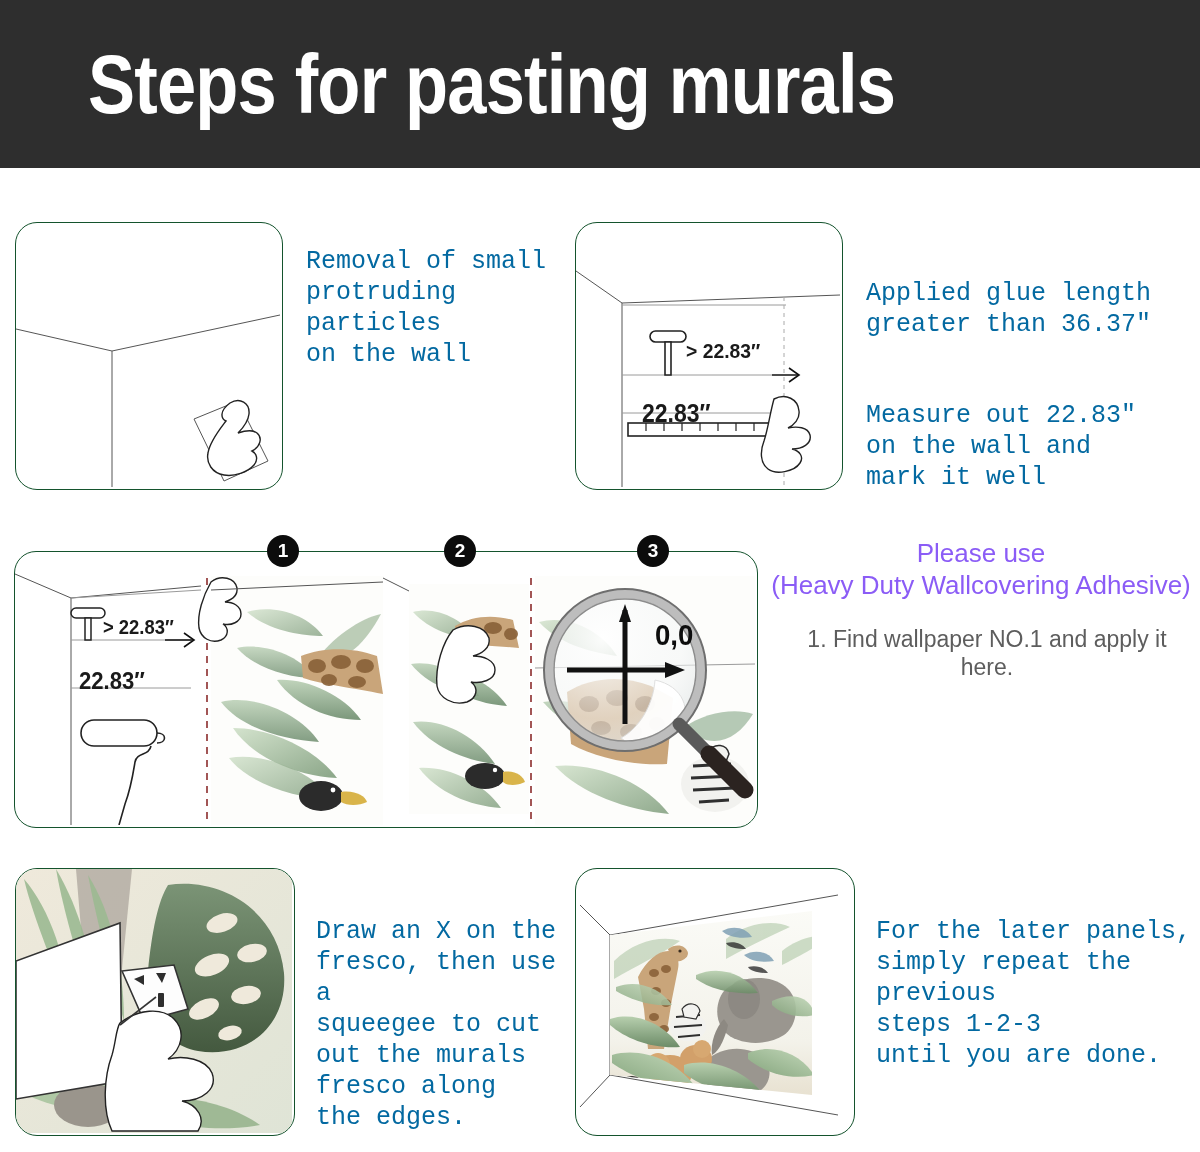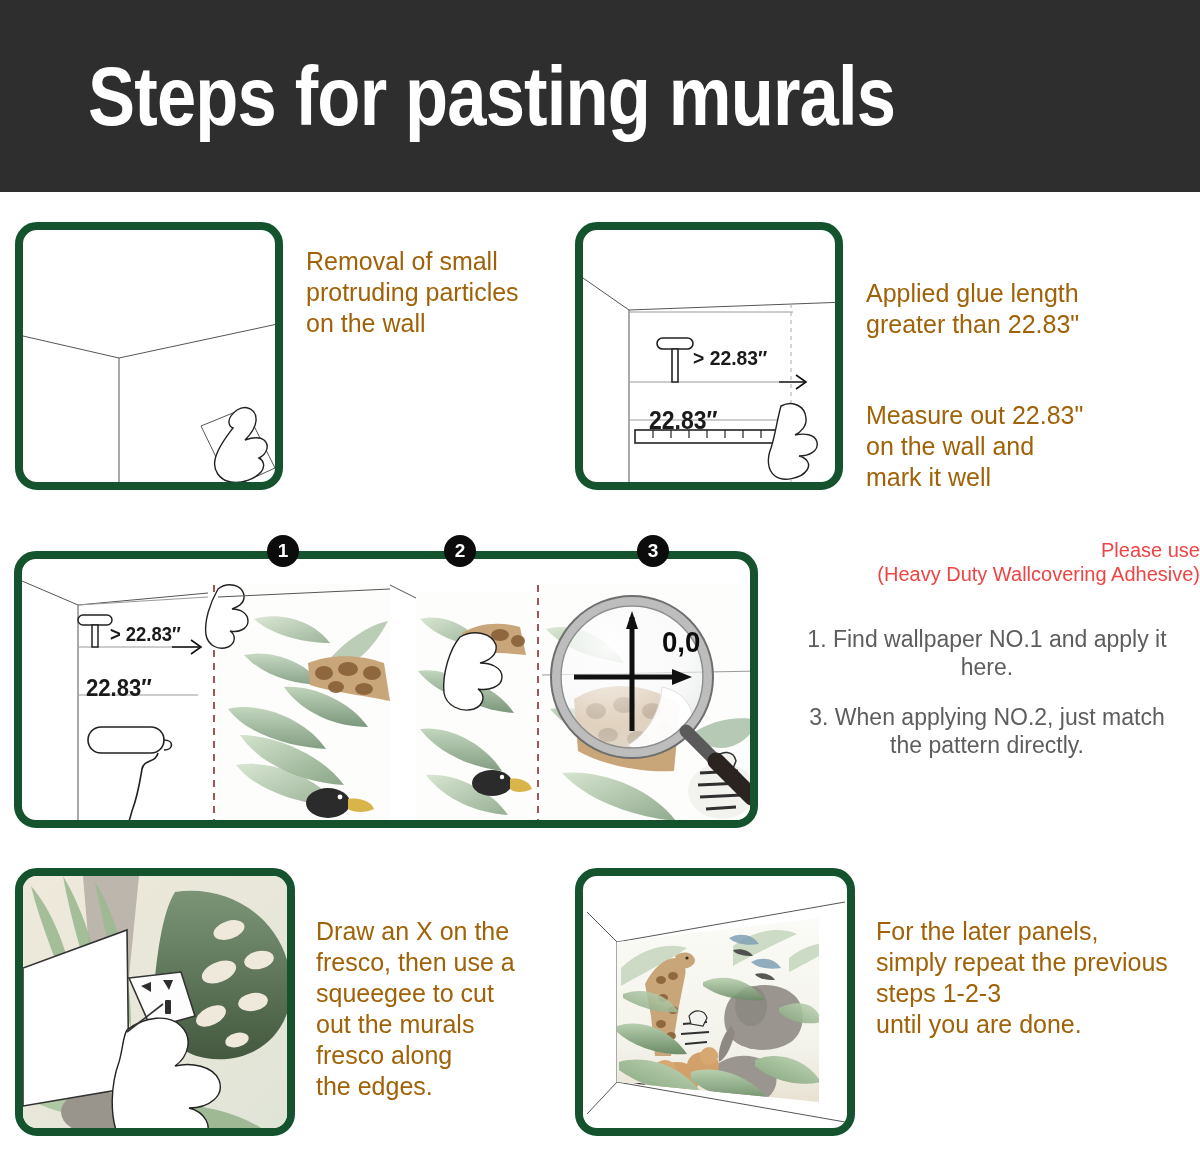--- a/index.html
+++ b/index.html
@@ -6,50 +6,50 @@
   html, body {
     width: 1200px; height: 1152px;
     background: #ffffff;
     font-family: "Liberation Sans", sans-serif;
     overflow: hidden;
   }
   #page { position: relative; width: 1200px; height: 1152px; background: #fff; }
 
   
   .header-bar {
-    position: absolute; left: 0; top: 0; width: 1200px; height: 192px;
+    position: absolute; left: 0; top: 0; width: 1200px; height: 168px;
     background: #2e2e2e;
     display: flex; align-items: center;
   }
   .header-title {
     color: #ffffff;
     font-family: "Liberation Sans Narrow", "Liberation Sans", sans-serif;
     font-weight: 700;
     font-size: 84px;
     letter-spacing: -1px;
     transform: scaleX(0.84);
     transform-origin: left center;
     margin-left: 88px;
     white-space: nowrap;
   }
 
   
   .panel {
     position: absolute;
-    border: 8px solid #14532d;
+    border: 1px solid #14532d;
     border-radius: 22px;
     background: #ffffff;
     overflow: hidden;
   }
 
   
   .caption {
     position: absolute;
-    color: #a16207;
-    font-family: Liberation Sans, sans-serif;
+    color: #0369a1;
+    font-family: Liberation Mono, monospace;
     font-size: 25px;
     line-height: 1.24;
     white-space: pre-line;
   }
 
   
   #panel1 { left: 15px; top: 222px; width: 268px; height: 268px; }
 
   
   #panel2 { left: 575px; top: 222px; width: 268px; height: 268px; }
@@ -76,24 +76,24 @@
     font-family: "Liberation Sans", sans-serif;
     font-weight: 700;
     font-size: 19px;
     display: flex; align-items: center; justify-content: center;
     z-index: 40;
   }
 
   
   #please-use {
     position: absolute; left: 762px; top: 538px; width: 438px;
-    text-align: right;
-    color: #ef4444;
+    text-align: center;
+    color: #8b5cf6;
     font-family: "Liberation Sans Narrow","Liberation Sans", sans-serif;
-    font-size: 20px;
+    font-size: 26px;
     line-height: 1.22;
   }
   #please-use .pu2 { display: block; }
   .numbered-list {
     position: absolute; left: 782px; top: 625px; width: 410px;
     color: #5d5d5d; font-size: 23px; line-height: 1.22; text-align: center;
   }
   .numbered-list .li { margin-bottom: 22px; white-space: pre-line; }
 
   
@@ -169,21 +169,21 @@
       <path class="hand" d="M198 176 C210 170 222 176 223 188 C224 196 218 202 212 205
                             C221 203 232 204 234 212 C236 221 226 226 216 226
                             C224 228 228 234 224 240 C218 249 200 252 192 246
                             C184 240 184 228 188 218 C192 206 194 190 198 176 Z"></path>
     </svg>
 
     <div class="measure-label" style="left:110px; top:116px; font-size:21px;">&gt; 22.83″</div>
     <div class="measure-label" style="left:66px; top:176px; font-size:25px;">22.83″</div>
   </div>
   <div class="caption" style="left:866px; top:278px; width:320px;">Applied glue length
-greater than 22.83"</div>
+greater than 36.37"</div>
   <div class="caption" style="left:866px; top:400px; width:320px;">Measure out 22.83"
 on the wall and
 mark it well</div>
 
   <div class="step-badge" style="left:267px; top:535px;">1</div>
   <div class="step-badge" style="left:444px; top:535px;">2</div>
   <div class="step-badge" style="left:637px; top:535px;">3</div>
 
   <div class="panel" id="panel3">
     <svg width="740" height="273" viewBox="0 0 740 273">
@@ -348,22 +348,20 @@
     <div class="measure-label" style="left:64px; top:115px; font-size:24px;">22.83″</div>
     <div class="measure-label" style="left:640px; top:66px; font-size:30px; color:#0d0d0d;">0,0</div>
   </div>
 
   <div id="please-use">
     <span class="pu1">Please use</span>
     <span class="pu2">(Heavy Duty Wallcovering Adhesive)</span>
   </div>
   <div class="numbered-list">
     <div class="li">1. Find wallpaper NO.1 and apply it here.</div>
-    <div class="li">3. When applying NO.2, just match
-the pattern directly.</div>
   </div>
 
   <div class="panel" id="panel4">
     <svg width="276" height="264" viewBox="0 0 276 264">
       <defs>
         <linearGradient id="bgFoliage" x1="0" y1="0" x2="1" y2="1">
           <stop offset="0%" stop-color="#efe9db"></stop>
             <stop offset="100%" stop-color="#dfe4d6"></stop>
         </linearGradient>
         <linearGradient id="monG" x1="0" y1="0" x2="0" y2="1">

